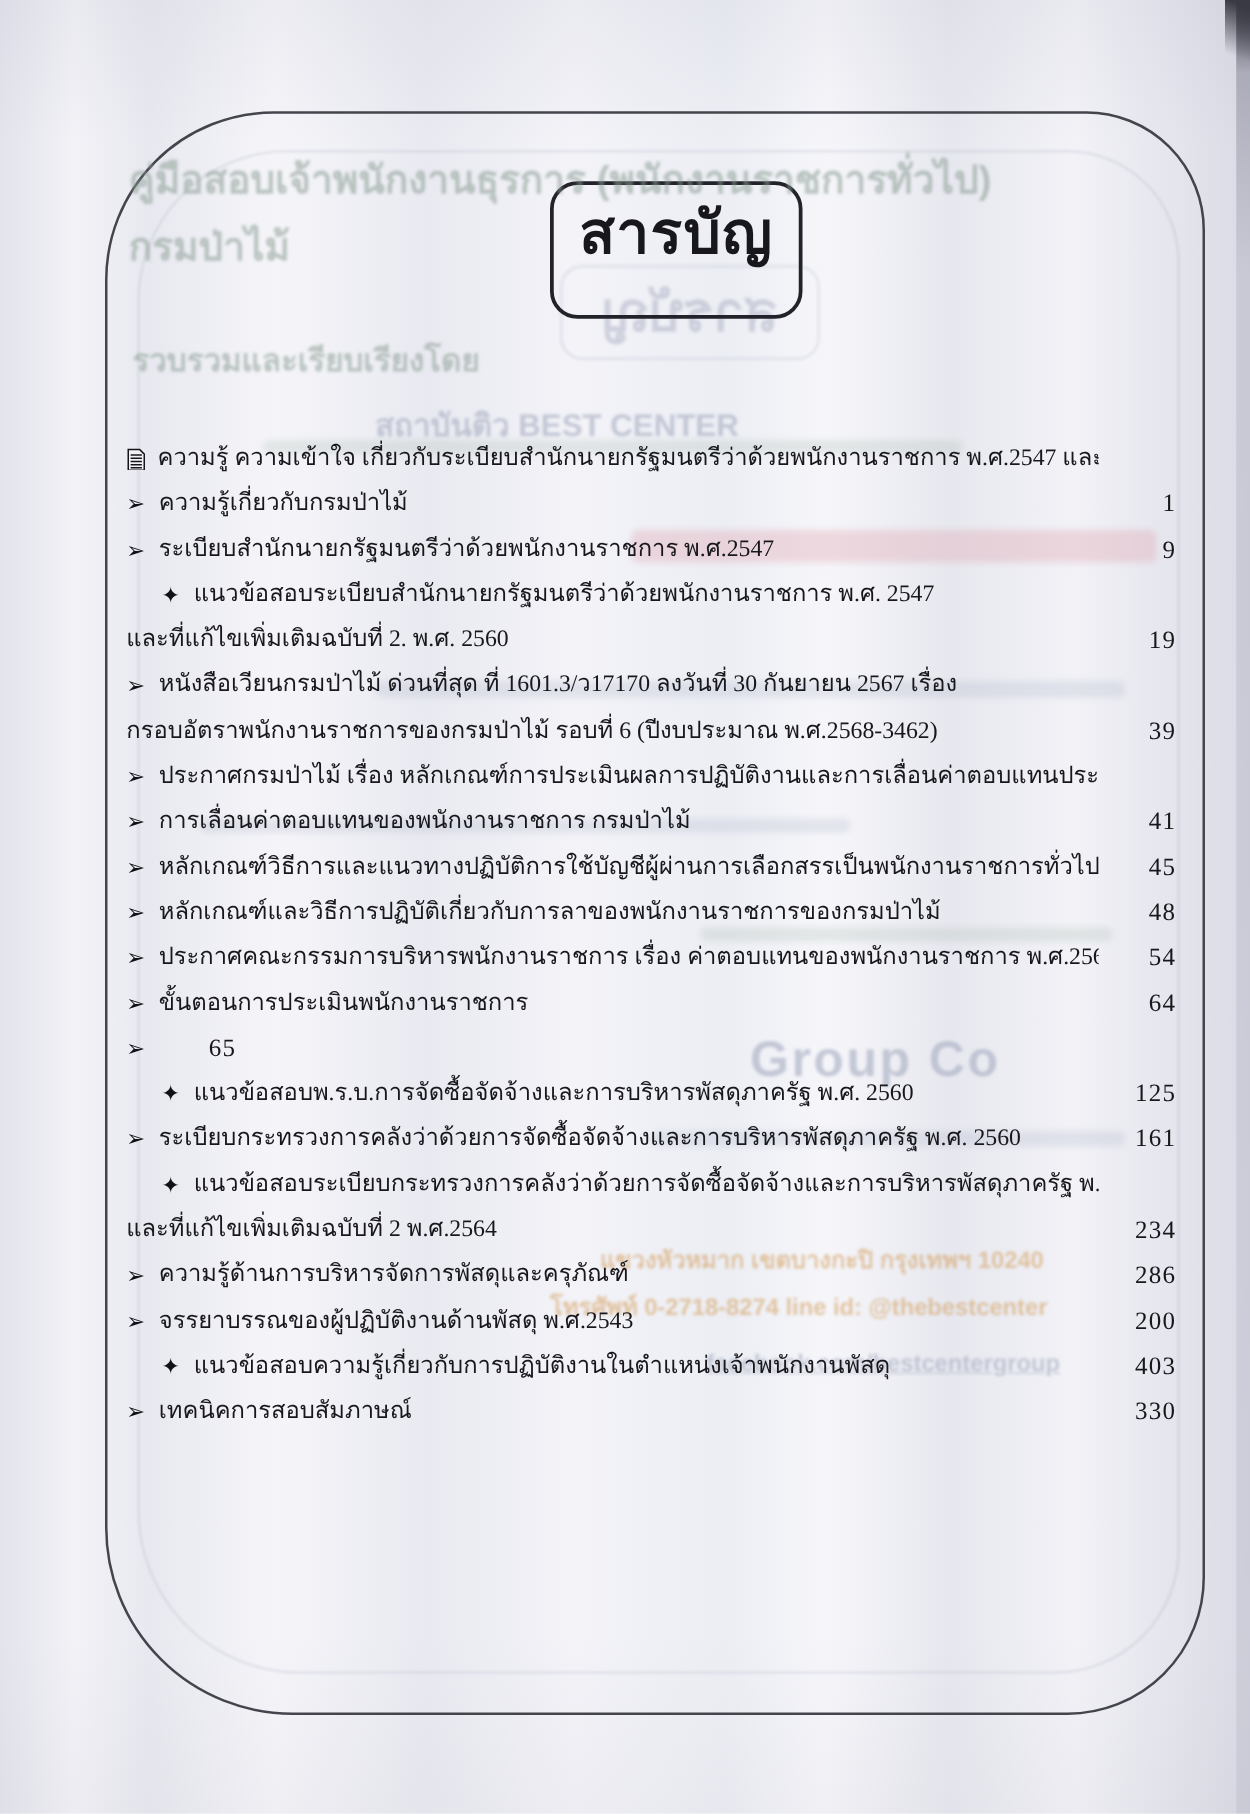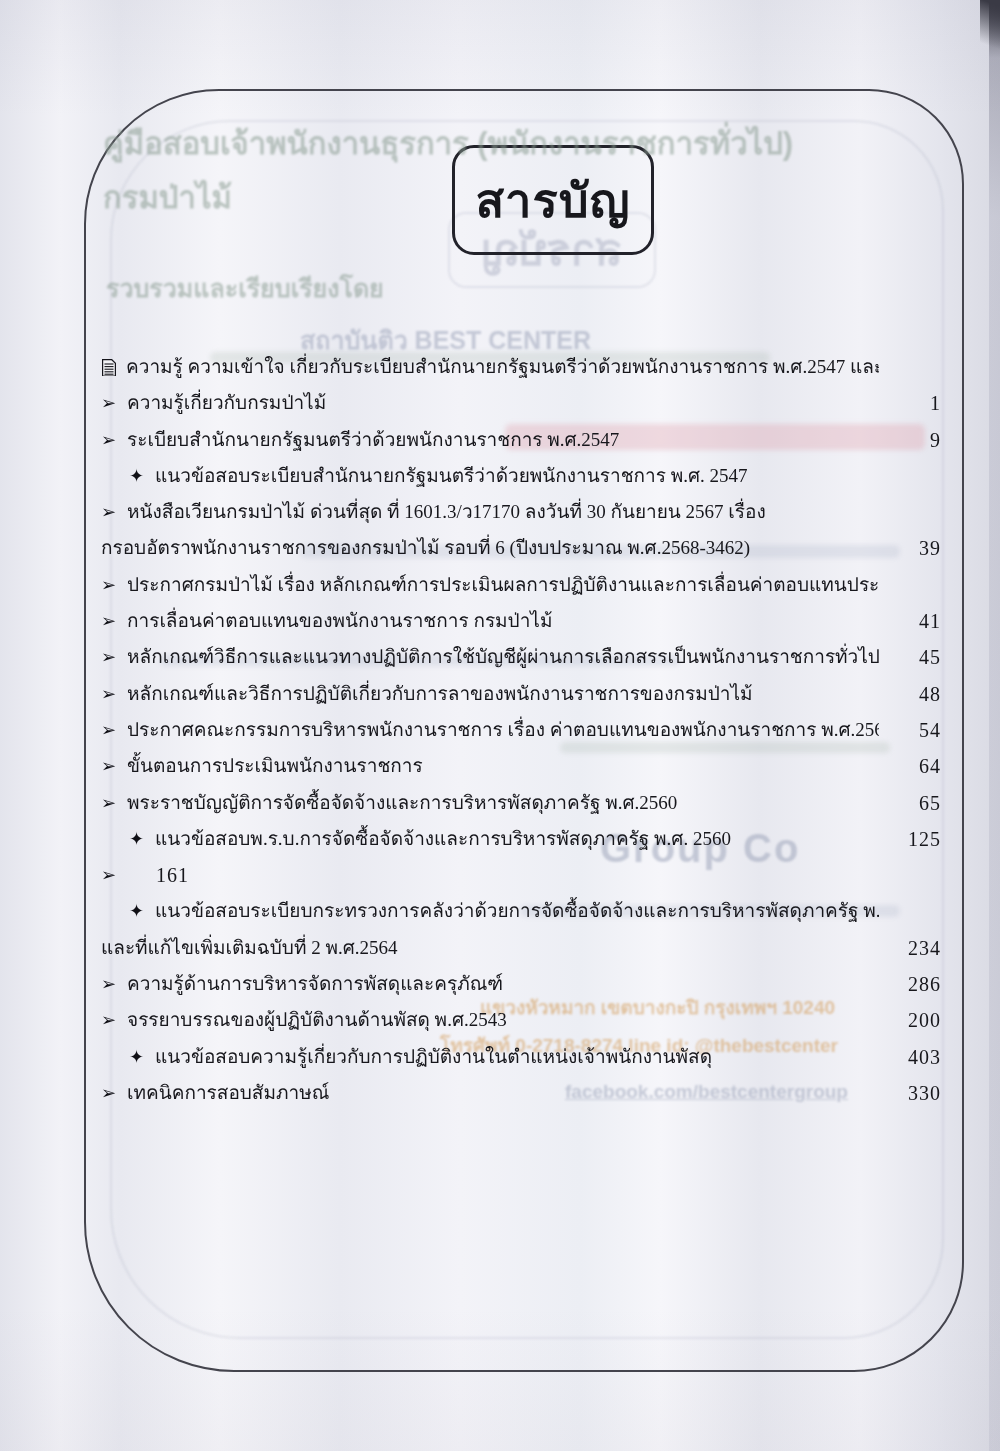--- a/index.html
+++ b/index.html
@@ -22,22 +22,22 @@
   .edge-corner-dark{position:absolute;top:0;right:0;width:20px;height:55px;
     background:linear-gradient(200deg,#3a3a45 10%, rgba(58,58,69,0) 80%);}
 
   
   .frame{position:absolute;left:84px;top:89px;width:876px;height:1279px;
     border:2px solid #44444d;border-radius:135px 95px 110px 150px;background:transparent;}
   .frame-ghost{position:absolute;left:110px;top:120px;width:830px;height:1215px;
     border:2px solid rgba(150,155,175,0.18);border-radius:120px 90px 100px 130px;filter:blur(1px);}
 
   
-  .title-box{position:absolute;left:452px;top:145px;width:196px;height:104px;
-    border:3px solid #22222a;border-radius:22px;display:flex;align-items:center;justify-content:center;}
+  .title-box{position:absolute;left:440px;top:145px;width:196px;height:104px;
+    border:3px solid #22222a;border-radius:22px;display:flex;align-items:flex-start;justify-content:center;}
   .title-box span{font-size:47px;font-weight:bold;letter-spacing:1px;}
   .title-ghost{position:absolute;left:448px;top:212px;width:204px;height:72px;
     border:2px solid rgba(160,165,185,0.22);border-radius:18px;
     display:flex;align-items:flex-start;justify-content:center;overflow:hidden;
     color:rgba(150,156,178,0.38);font-size:44px;font-weight:bold;
     transform:scaleX(-1);filter:blur(1.2px);}
 
   
   .ghost{position:absolute;white-space:nowrap;filter:blur(1.1px);pointer-events:none;
     font-family:"Liberation Sans","DejaVu Sans",sans-serif;}
@@ -138,20 +138,25 @@
     <span class="pagenum">9</span>
   </div>
 
   <div class="row star">
 
     <span class="marker">✦</span>
     <span class="text">แนวข้อสอบระเบียบสำนักนายกรัฐมนตรีว่าด้วยพนักงานราชการ พ.ศ. 2547</span>
     <span class="pagenum"></span>
   </div>
 
+  <div class="row cont">
+
+    <span class="text">และที่แก้ไขเพิ่มเติมฉบับที่ 2. พ.ศ. 2560</span>
+    <span class="pagenum">19</span>
+  </div>
 
   <div class="row arrow">
 
     <span class="marker">➢</span>
     <span class="text">หนังสือเวียนกรมป่าไม้ ด่วนที่สุด ที่ 1601.3/ว17170 ลงวันที่ 30 กันยายน 2567 เรื่อง</span>
     <span class="pagenum"></span>
   </div>
 
   <div class="row cont">
 
@@ -198,34 +203,34 @@
   <div class="row arrow">
 
     <span class="marker">➢</span>
     <span class="text">ขั้นตอนการประเมินพนักงานราชการ</span>
     <span class="pagenum">64</span>
   </div>
 
   <div class="row arrow">
 
     <span class="marker">➢</span>
-    <span class="text">พระราชบัญญัติการจัดซื้อจัดจ้างและการบริหารพัสดุภาครัฐ พ.ศ.2560</span>
     <span class="pagenum">65</span>
   </div>
 
   <div class="row star">
 
     <span class="marker">✦</span>
     <span class="text">แนวข้อสอบพ.ร.บ.การจัดซื้อจัดจ้างและการบริหารพัสดุภาครัฐ พ.ศ. 2560</span>
     <span class="pagenum">125</span>
   </div>
 
   <div class="row arrow">
 
     <span class="marker">➢</span>
+    <span class="text">ระเบียบกระทรวงการคลังว่าด้วยการจัดซื้อจัดจ้างและการบริหารพัสดุภาครัฐ พ.ศ. 2560</span>
     <span class="pagenum">161</span>
   </div>
 
   <div class="row star">
 
     <span class="marker">✦</span>
     <span class="text">แนวข้อสอบระเบียบกระทรวงการคลังว่าด้วยการจัดซื้อจัดจ้างและการบริหารพัสดุภาครัฐ พ.ศ.2560</span>
     <span class="pagenum"></span>
   </div>
 

